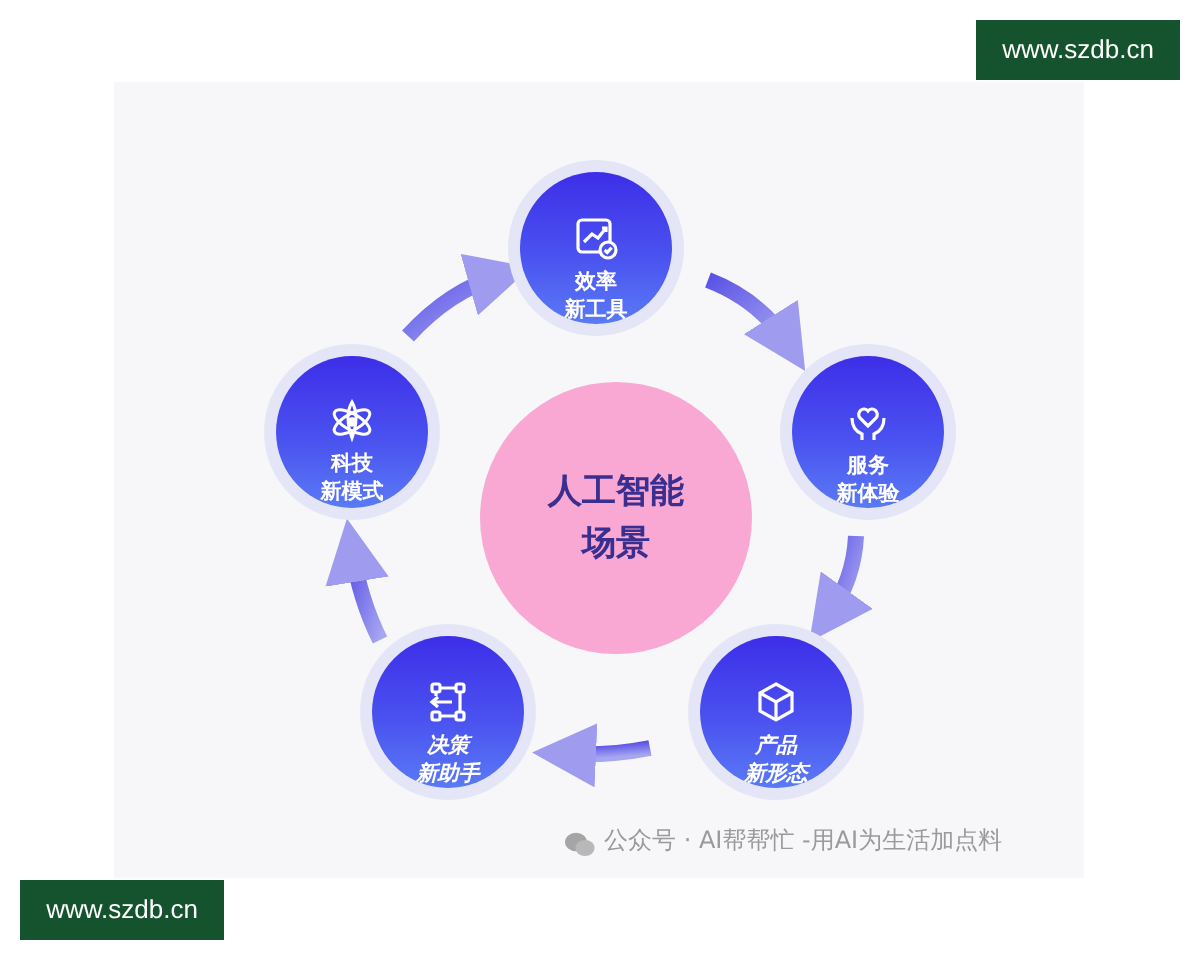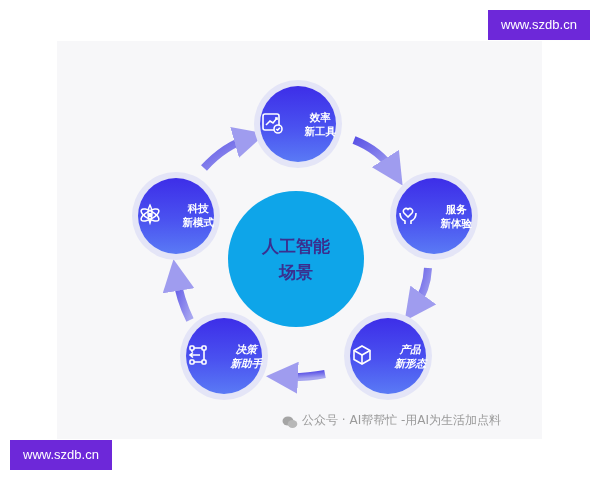--- a/index.html
+++ b/index.html
@@ -1,28 +1,28 @@
 <!DOCTYPE html>
 <html><head>
 <meta charset="utf-8">
 <style>
   html, body { margin:0; padding:0; }
   body { width:600px; height:480px; position:relative; background:#ffffff; overflow:hidden;
          font-family:"DejaVu Sans","Liberation Sans",sans-serif; }
   .panel { position:absolute; left:57px; top:41px; width:485px; height:398px; background:#f7f7f9; }
-  .wm { position:absolute; background:#6d28d9; color:#ffffff; font-family:"Liberation Sans",sans-serif;
+  .wm { position:absolute; background:#14532d; color:#ffffff; font-family:"Liberation Sans",sans-serif;
         font-size:13px; text-align:center; }
   .wm-top { left:488px; top:10px; width:102px; height:30px; line-height:30px; }
   .wm-bot { left:10px; top:440px; width:102px; height:30px; line-height:30px; }
-  .center { position:absolute; left:228px; top:191px; width:136px; height:136px; border-radius:50%;
-            background:#0ea5e9; display:flex; flex-direction:column; align-items:center; justify-content:center; }
+  .center { position:absolute; left:240px; top:191px; width:136px; height:136px; border-radius:50%;
+            background:#f9a8d4; display:flex; flex-direction:column; align-items:center; justify-content:center; }
   .center span { display:block; color:#3a2f8f; font-weight:bold; font-size:17px; line-height:26px; }
   .node { position:absolute; width:76px; height:76px; border-radius:50%;
           background:linear-gradient(180deg,#3d2ee8 0%,#4a52f0 55%,#5a7af5 100%);
-          box-shadow:0 0 0 6px #e4e5f7; display:flex; flex-direction:row; align-items:center; justify-content:space-between;
+          box-shadow:0 0 0 6px #e4e5f7; display:flex; flex-direction:column; align-items:center; justify-content:flex-end;
           color:#ffffff; }
   .node svg { width:24px; height:24px; margin-bottom:3px; }
   .node .lbl { font-size:10.5px; line-height:14px; font-weight:bold; text-align:center; }
   .arrows { position:absolute; left:0; top:0; }
   .footer { position:absolute; left:282px; top:412px; font-size:12px; color:#9a9a9a; display:flex; align-items:flex-end; gap:4px; }
   .footer svg { width:16px; height:14px; }
 </style>
 </head>
 <body>
 

